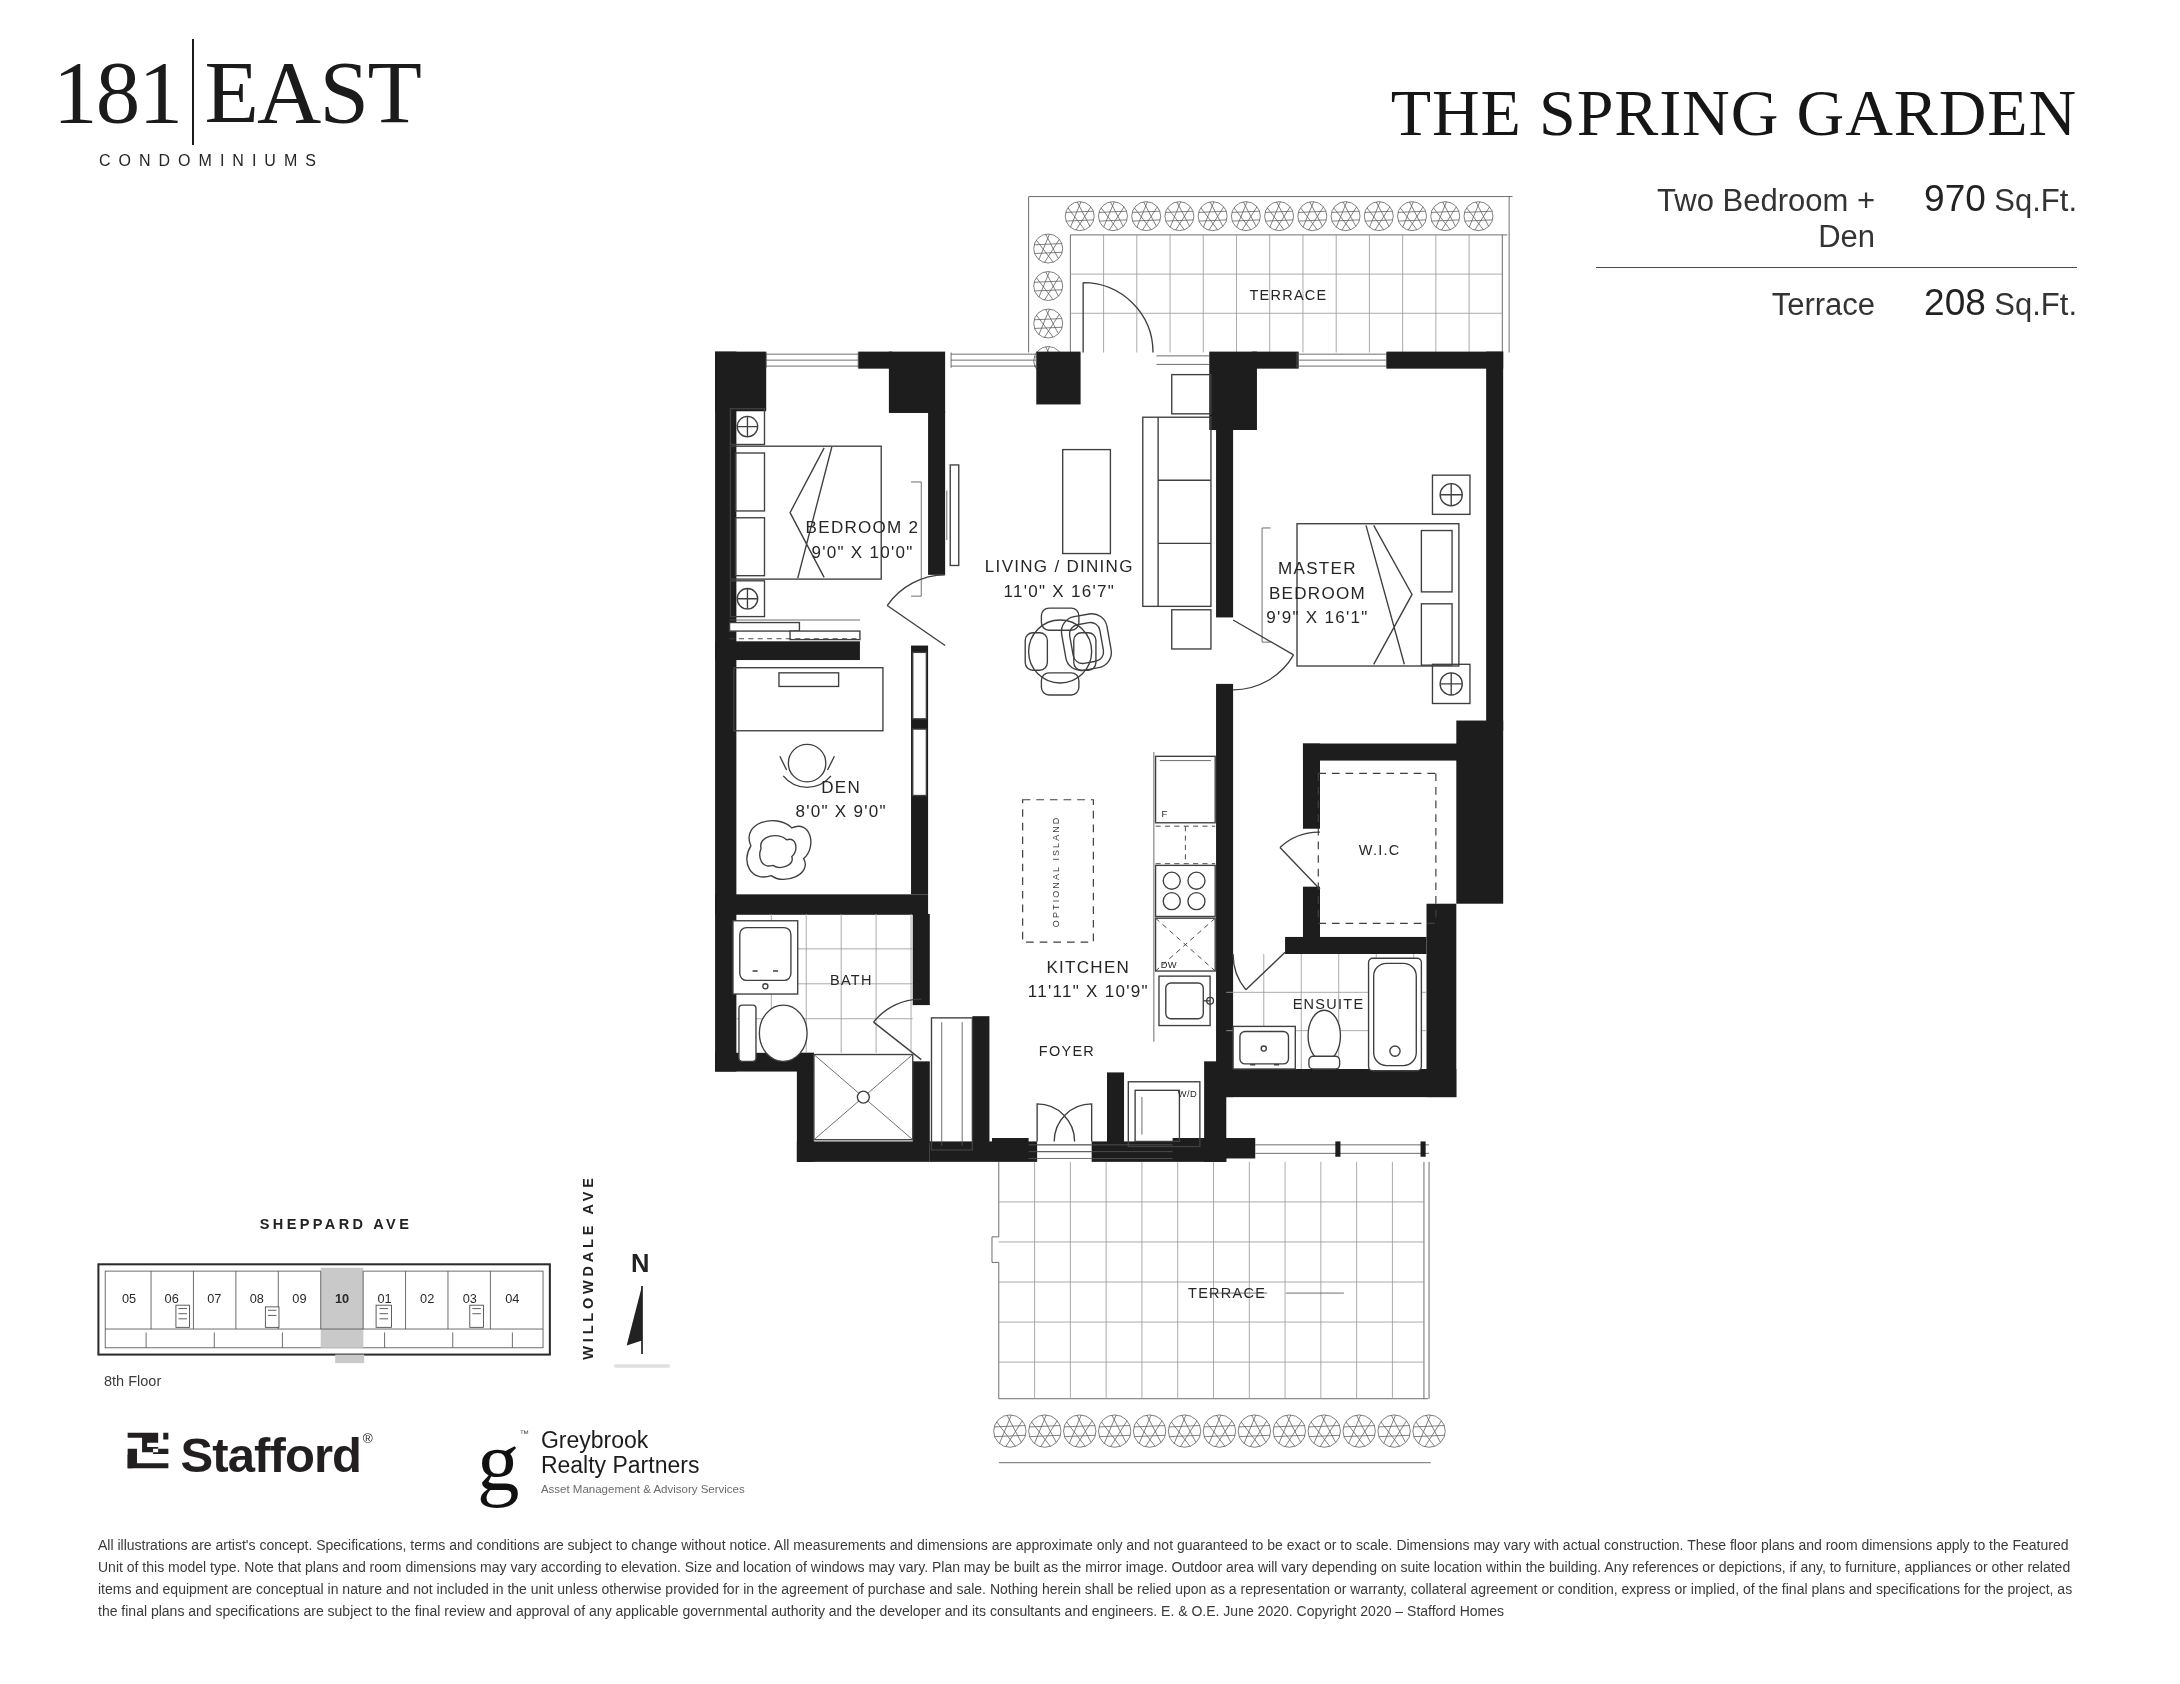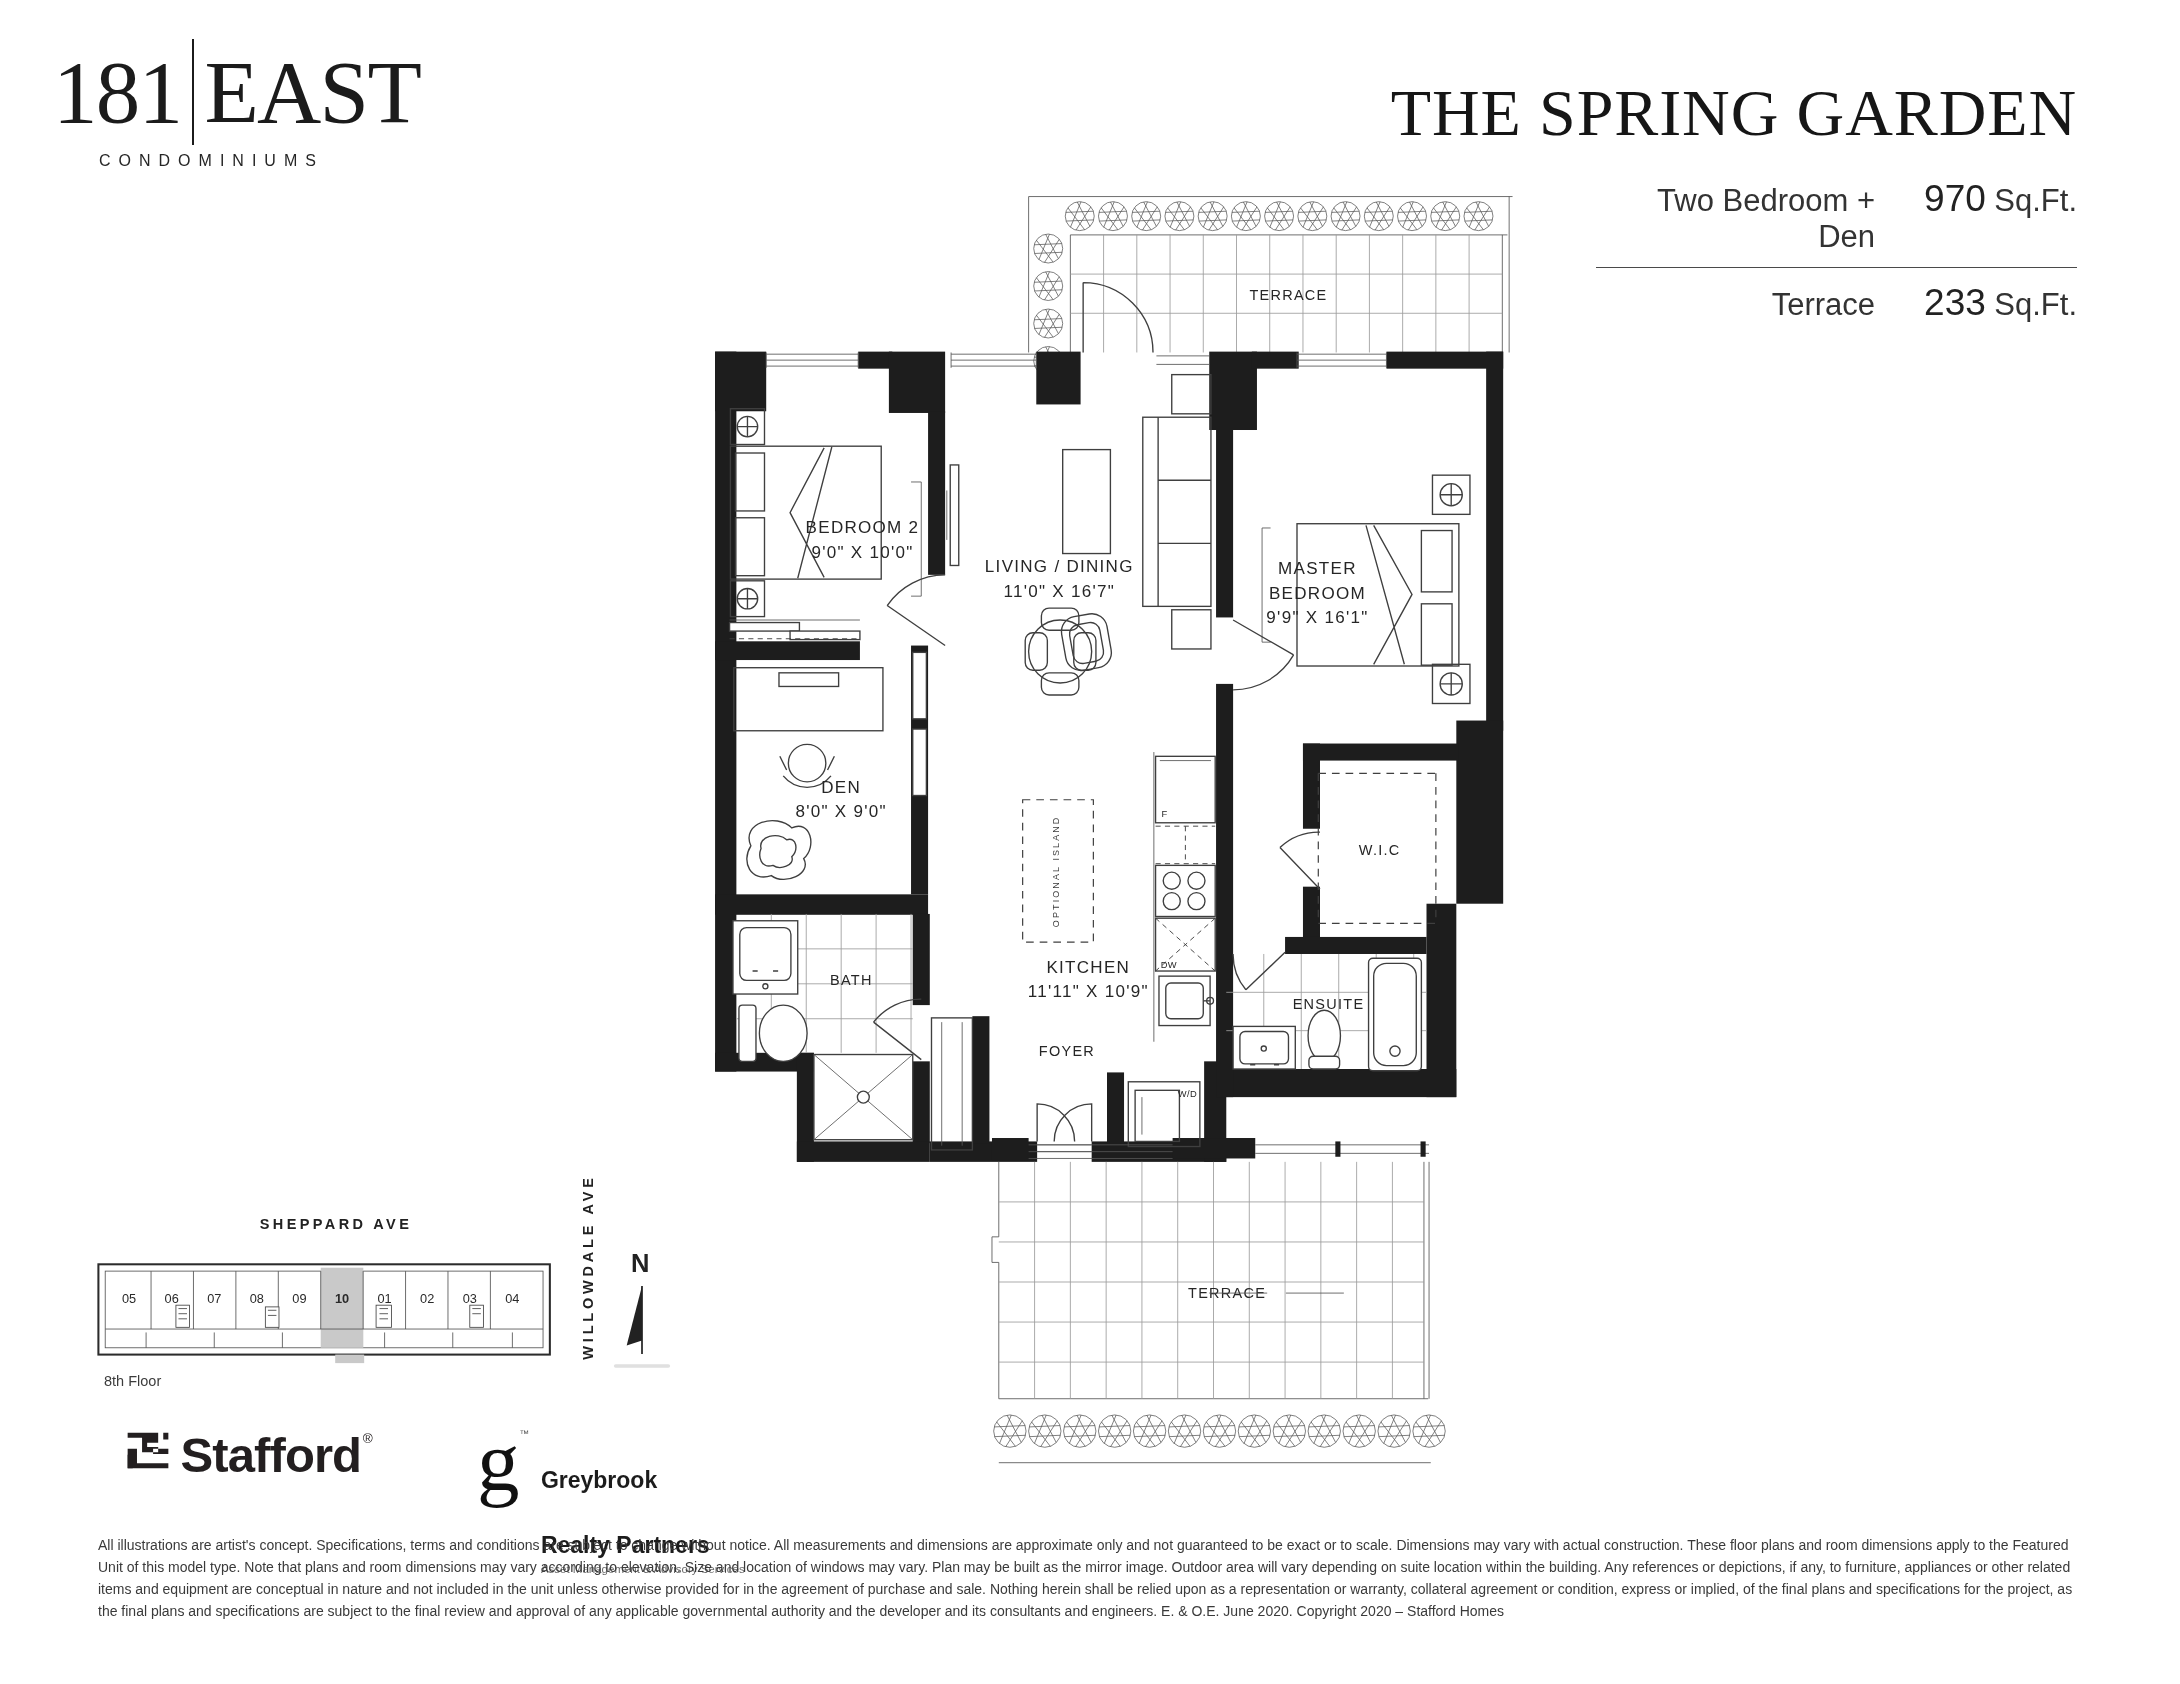--- a/index.html
+++ b/index.html
@@ -54,21 +54,21 @@
   
   .stafford { position:absolute; left:124px; top:1431px; display:flex; align-items:flex-start; }
   .stafford-name { font-size:49px; font-weight:700; color:#231f20; letter-spacing:-0.9px;
                    line-height:1; margin-left:8.5px; }
   .stafford-reg { font-size:13.6px; color:#231f20; margin-left:1.7px; }
   .greybrook { position:absolute; left:477px; top:1428px; display:flex; align-items:flex-start; }
   .gb-g { font-family:"Liberation Serif", serif; font-size:85px; line-height:0.78;
           color:#111; font-weight:400; }
   .gb-tm { font-size:9.4px; color:#555; vertical-align:super; }
   .gb-text { margin-left:12px; }
-  .gb-line { font-size:23px; font-weight:700; color:#1c1c1c; line-height:1.1;margin-top:40px; }
+  .gb-line { font-size:23px; font-weight:400; color:#1c1c1c; line-height:1.1; }
   .gb-tag { font-size:11.5px; color:#6b6b6b; margin-top:4.3px; }
   .disclaimer { position:absolute; left:98px; top:1534px; width:1992px;
                 font-size:14px; line-height:1.58; color:#3a3a3a; }
 </style>
 </head>
 <body>
 
 <div class="logo">
   <div class="logo-row">
     <span>181</span>
@@ -82,21 +82,21 @@
   <div class="plan-title">THE SPRING GARDEN</div>
   <div class="spec-block">
     <div class="spec-row">
       <span class="spec-label">Two Bedroom + Den</span>
       <span class="spec-value">970</span>
       <span class="spec-unit">Sq.Ft.</span>
     </div>
     <hr class="spec-divider">
     <div class="spec-row">
       <span class="spec-label">Terrace</span>
-      <span class="spec-value">233</span>
+      <span class="spec-value">208</span>
       <span class="spec-unit">Sq.Ft.</span>
     </div>
   </div>
 </div>
 
 <div class="plan-wrap">
 <svg viewBox="0 0 960 1500" width="818" height="1278">
 
   <g>
     <path class="lnt" d="M388,3 H956 M388,3 V186 M952,3 V186"></path>

